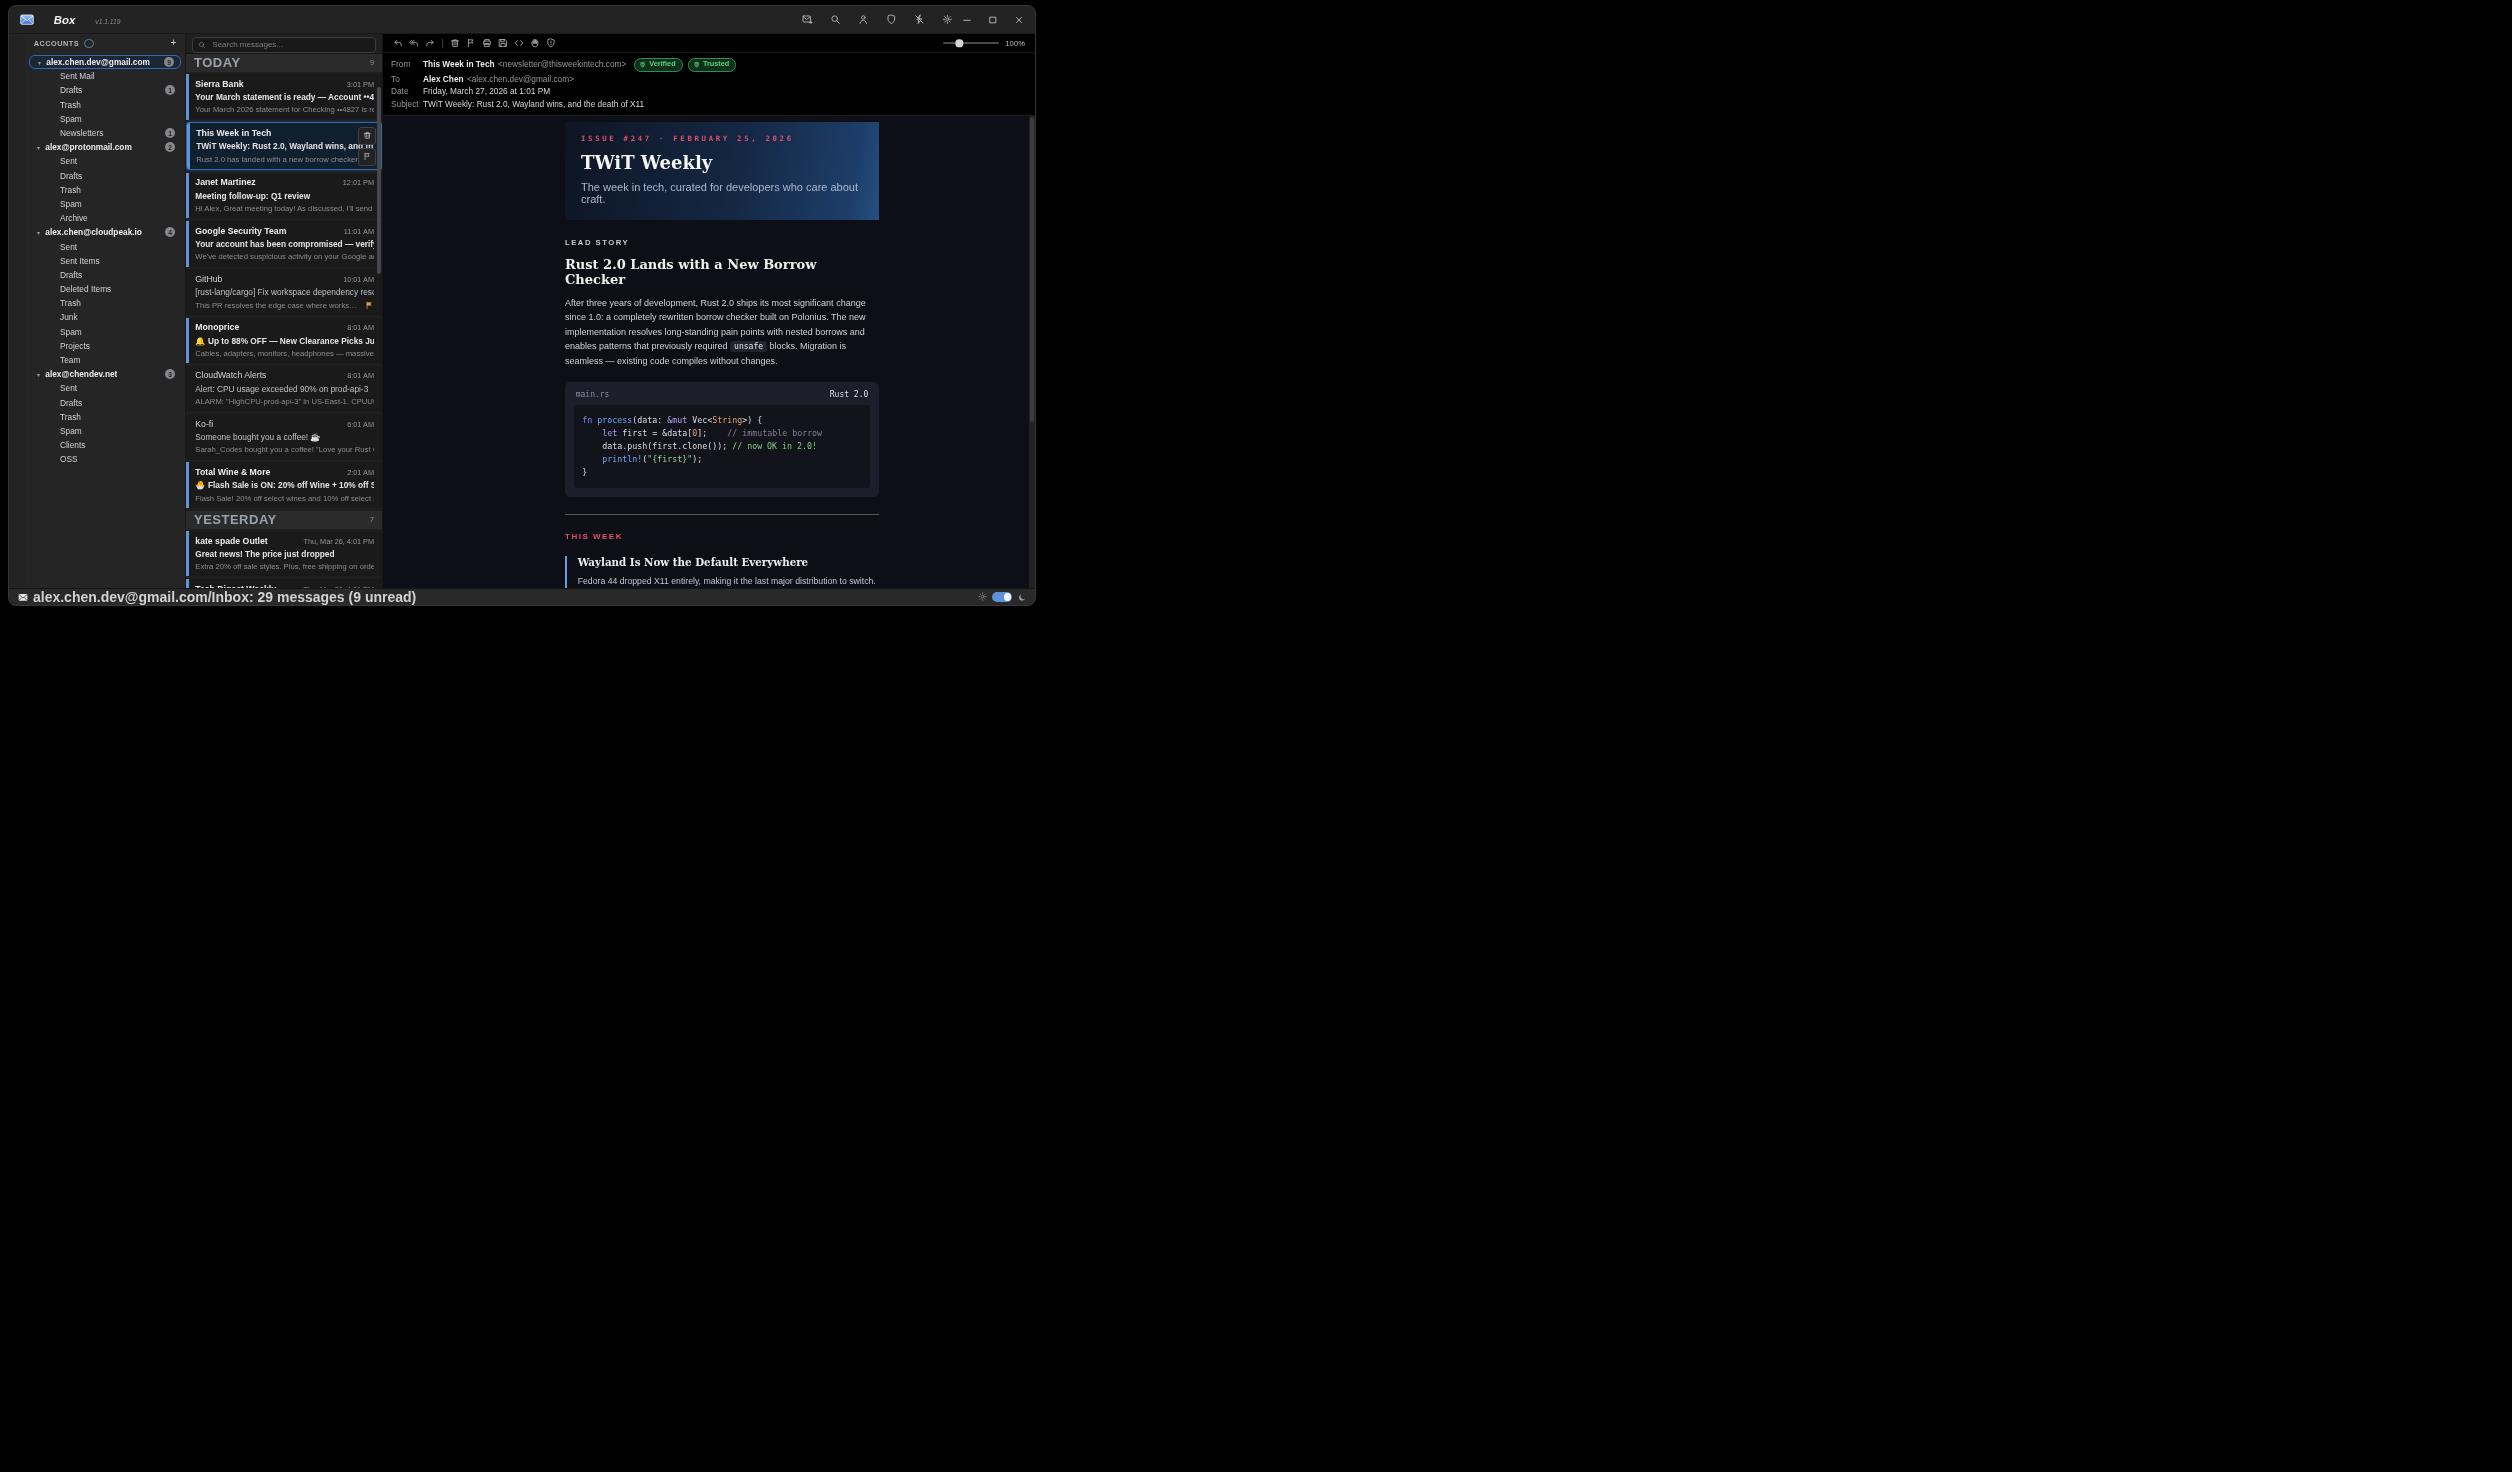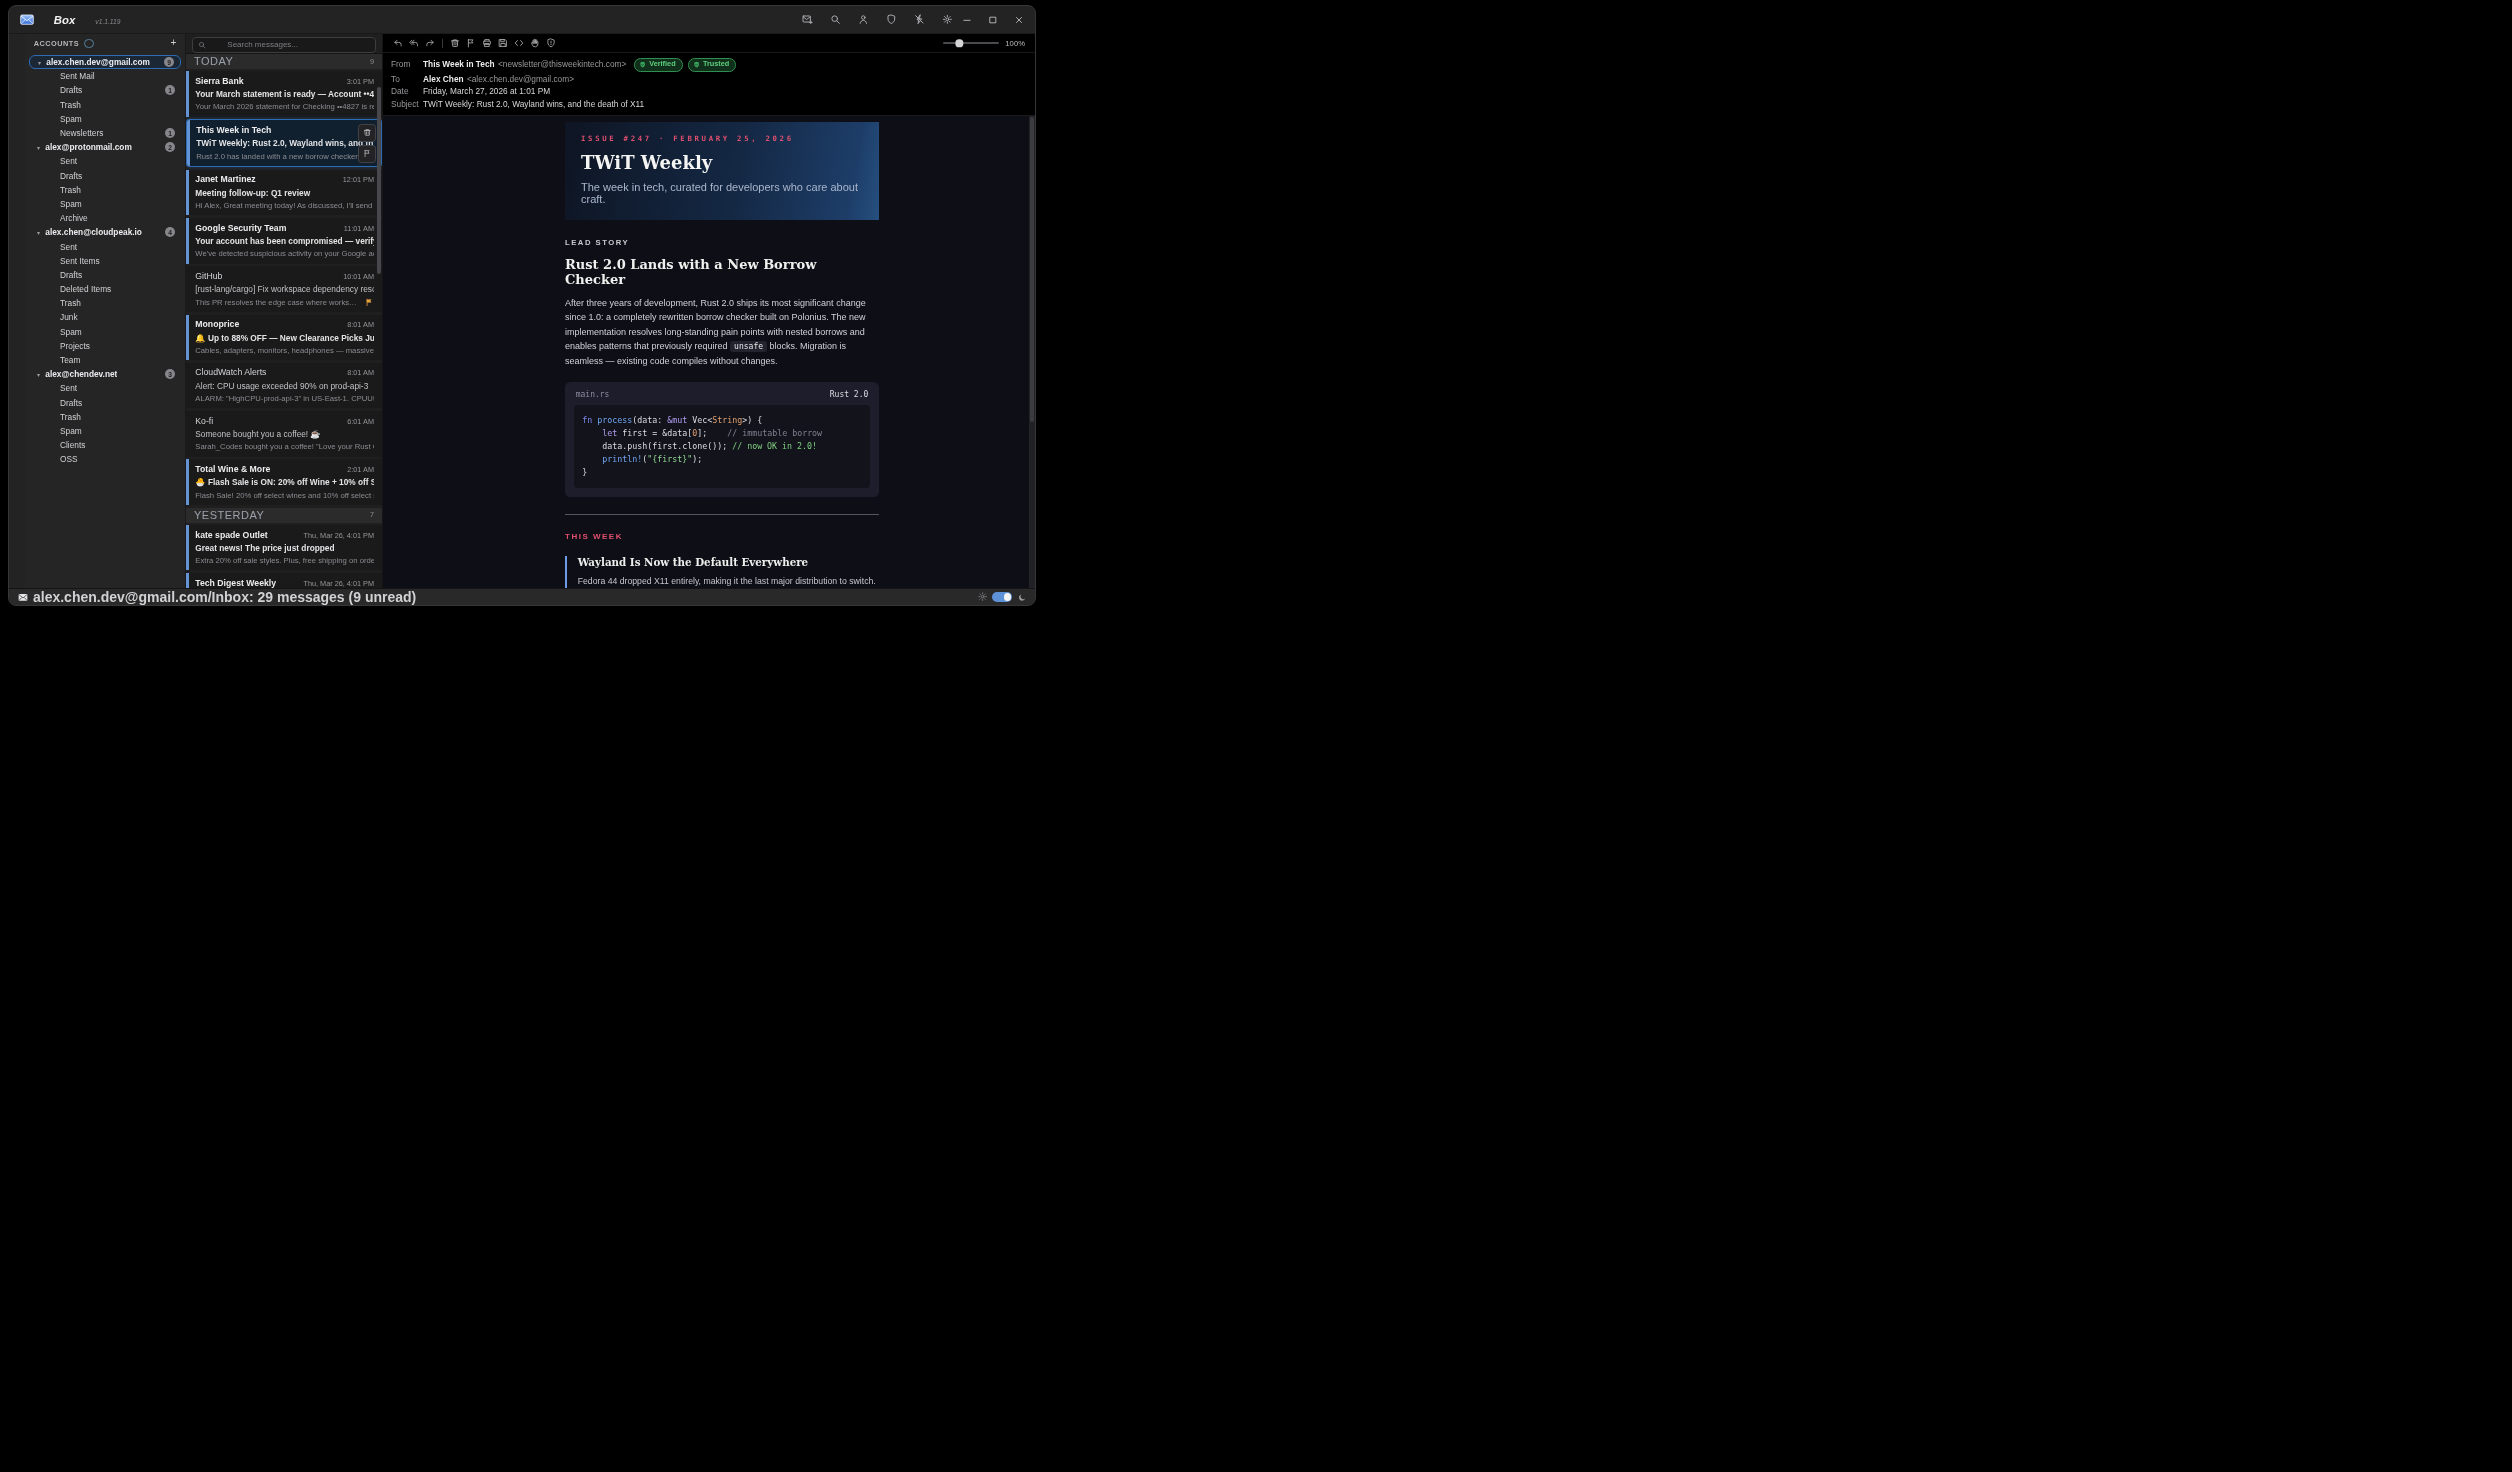--- a/index.html
+++ b/index.html
@@ -29,26 +29,26 @@
   .acct .tri{font-size:6px;color:#9a9aa0;}
   .acct .aemail{font-size:8.3px;font-weight:700;color:#ececf0;white-space:nowrap;overflow:hidden;}
   .acct.sel{background:#1c2735;border:0.7px solid #2d6cb5;}
   .folder{height:14.2px;display:flex;align-items:center;padding:0 6px 0 31px;}
   .folder .fnm{font-size:8.3px;color:#d2d2d6;}
   .badge{margin-left:auto;min-width:10px;height:10px;border-radius:5.3px;background:#87878b;color:#222224;
     font-size:6.7px;font-weight:bold;display:flex;align-items:center;justify-content:center;padding:0 2.7px;box-sizing:border-box;}
   
   .list-col{width:196px;flex-shrink:0;background:#1f1f20;border-right:0.7px solid #151516;position:relative;}
   .search-wrap{height:18px;padding:2.7px 6px 0;box-sizing:border-box;}
-  .search-box{height:14px;border:0.7px solid #3d3d40;border-radius:4px;background:#19191a;display:flex;align-items:center;gap:19px;padding:0 5.3px;}
+  .search-box{height:14px;border:0.7px solid #3d3d40;border-radius:4px;background:#19191a;display:flex;align-items:center;gap:4px;padding:0 5.3px;}
   .search-box input{flex:1;background:transparent;border:none;outline:none;color:#bdbdc1;font-size:8px;font-family:inherit;}
   .search-box input::placeholder{color:#7e7e84;}
   .msg-scroll{position:absolute;top:18.6px;left:0;right:0;bottom:0;overflow:hidden;border-top:0.7px solid #151516;}
   .grp-head{display:flex;justify-content:space-between;align-items:center;background:#2b2b2c;padding:1.3px 8px 2px;margin-bottom:2px;}
-  .grp-head .gl{font-size:11px;font-weight:normal;letter-spacing:0.5px;color:#9ba1a9;}
+  .grp-head .gl{font-size:13px;font-weight:bold;letter-spacing:0.5px;color:#9ba1a9;}
   .grp-head .gc{font-size:7.3px;color:#8b8b90;}
   .msg{position:relative;background:#1a1a1b;padding:4.7px 8px 5.3px 9.3px;margin-bottom:2.7px;}
   .msg .r1{display:flex;justify-content:space-between;align-items:baseline;}
   .msg .sender{font-size:8.7px;font-weight:bold;color:#ededef;white-space:nowrap;overflow:hidden;}
   .msg .time{font-size:7.3px;color:#96969a;flex-shrink:0;margin-left:5.3px;}
   .msg .subj{font-size:8.3px;font-weight:bold;color:#e4e4e6;margin-top:3.3px;white-space:nowrap;overflow:hidden;text-overflow:clip;}
   .msg .prev{font-size:7.7px;color:#8c8c92;margin-top:3.3px;white-space:nowrap;overflow:hidden;display:flex;align-items:center;}
   .msg .prev .ptext{flex:1;overflow:hidden;white-space:nowrap;}
   .msg.read .sender{font-weight:normal;color:#d4d4d8;}
   .msg.read .subj{font-weight:normal;color:#c2c2c6;}

